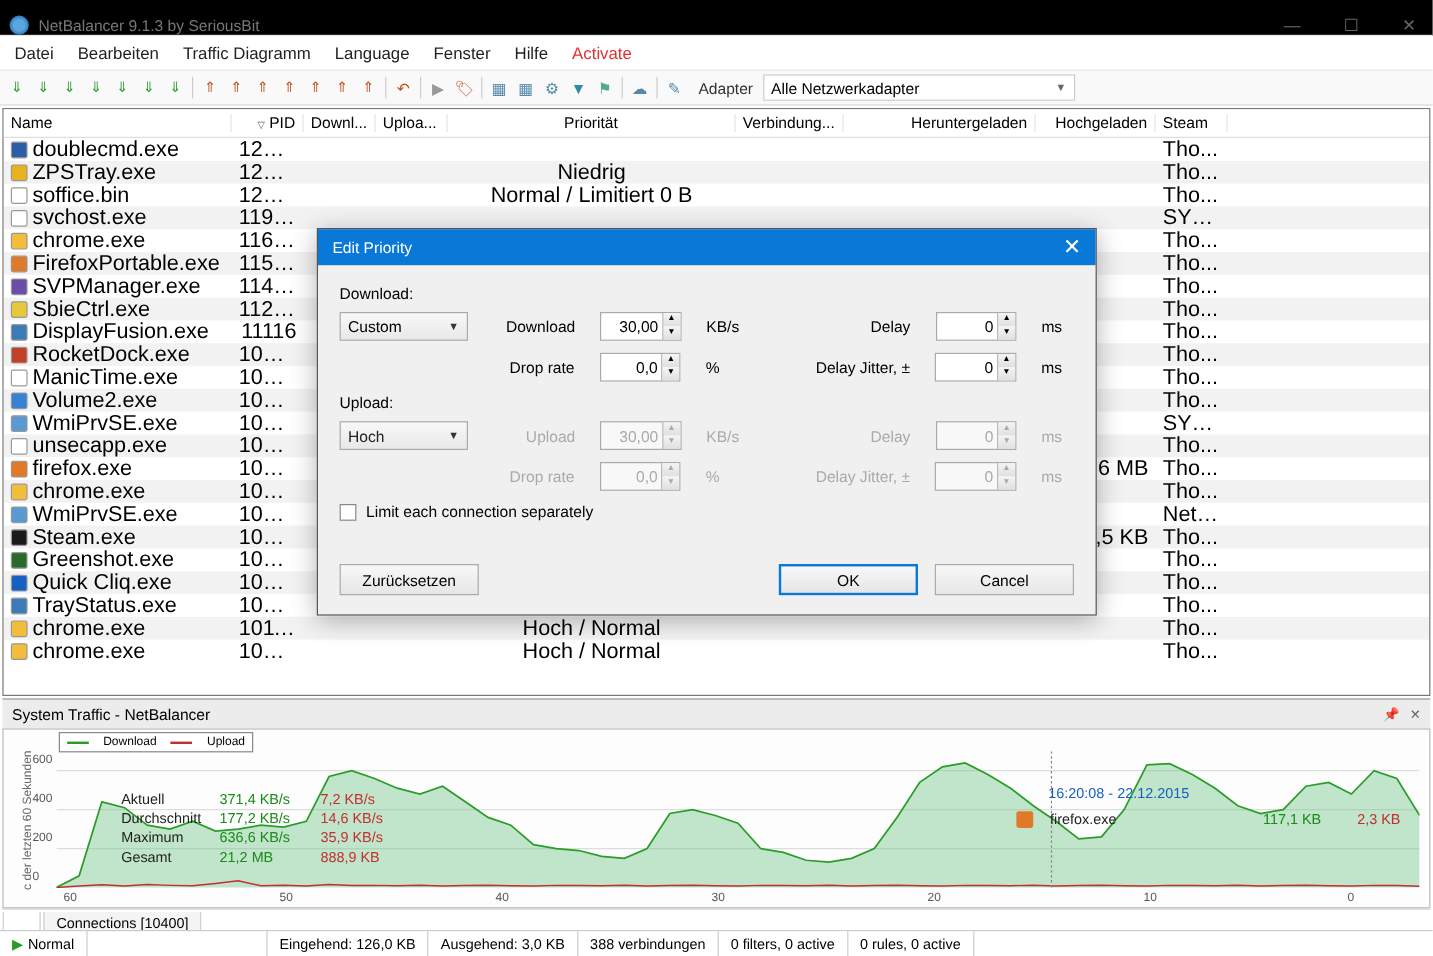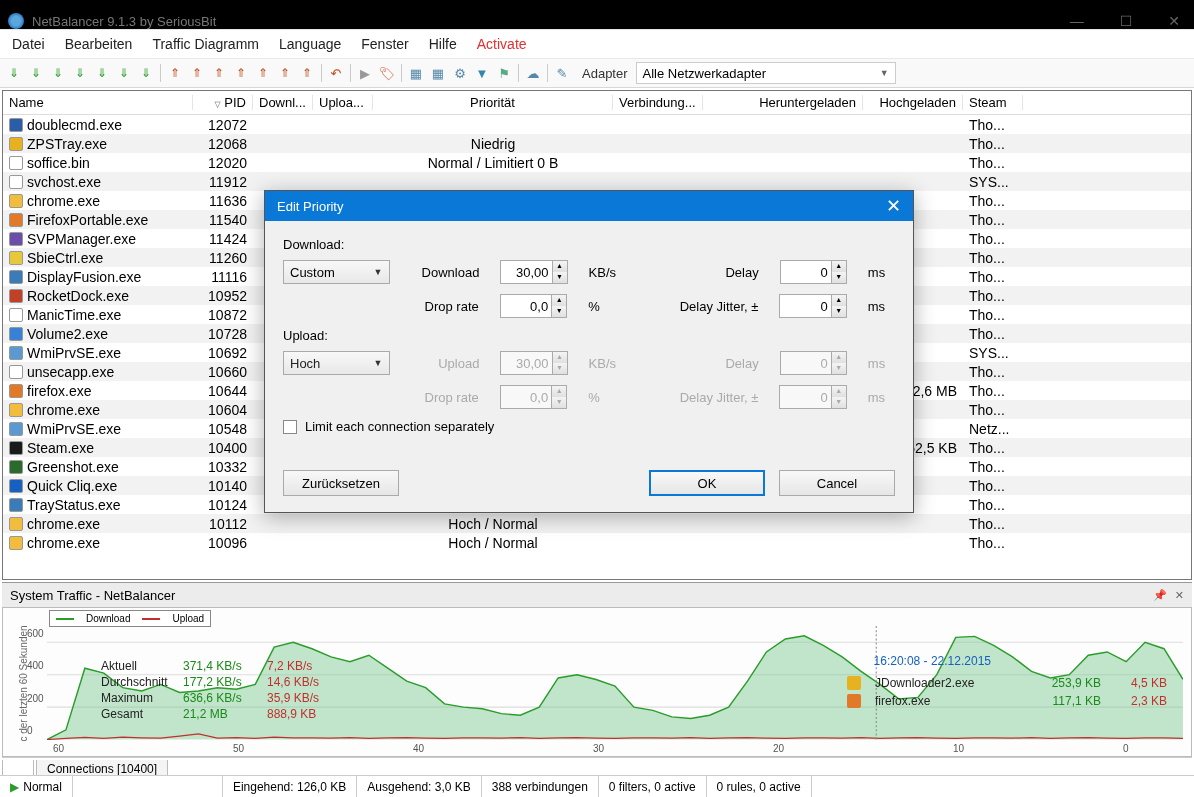--- a/index.html
+++ b/index.html
@@ -37,21 +37,21 @@
 .th-pid { width: 60px; text-align: right; }
 .th-dl { width: 60px; }
 .th-ul { width: 60px; }
 .th-pri { width: 240px; text-align: center; }
 .th-conn { width: 90px; }
 .th-down { width: 160px; text-align: right; }
 .th-up { width: 100px; text-align: right; }
 .th-user { width: 60px; }
 
 .tbody { overflow-y: scroll; flex: 1; }
-.tr { display: flex; height: 19px; align-items: center; font-size: 14px; }
+.tr { display: flex; height: 19px; align-items: center; font-size: 18px; }
 .tr:nth-child(even) { background: #f2f2f2; }
 .td { padding: 0 6px; overflow: hidden; white-space: nowrap; text-overflow: ellipsis; }
 .td-name { width: 190px; display: flex; align-items: center; gap: 4px; }
 .td-pid { width: 60px; text-align: right; }
 .td-dl { width: 60px; }
 .td-ul { width: 60px; }
 .td-pri { width: 240px; text-align: center; }
 .td-conn { width: 90px; }
 .td-down { width: 160px; text-align: right; }
 .td-up { width: 100px; text-align: right; }
@@ -599,26 +599,20 @@
       </div>
     <div class="row">
         <span class="lbl">Gesamt</span>
         <span class="dn">21,2 MB</span>
         <span class="up">888,9 KB</span>
       </div>
   </div>
   <div class="tooltip-time">16:20:08 - 22.12.2015</div>
   <div class="proc-overlay" id="procOverlay">
       <div class="prow">
-        <span class="pico" style="background:#e6b21f"></span>
-        <span class="pn">JDownloader2.exe</span>
-        <span class="pd">253,9 KB</span>
-        <span class="pu">4,5 KB</span>
-      </div>
-      <div class="prow">
         <span class="pico" style="background:#e07928"></span>
         <span class="pn">firefox.exe</span>
         <span class="pd">117,1 KB</span>
         <span class="pu">2,3 KB</span>
       </div>
     </div>
 </div>
 
 <div class="tabs-row">
   <div class="tab">&nbsp;&nbsp;&nbsp;</div>

